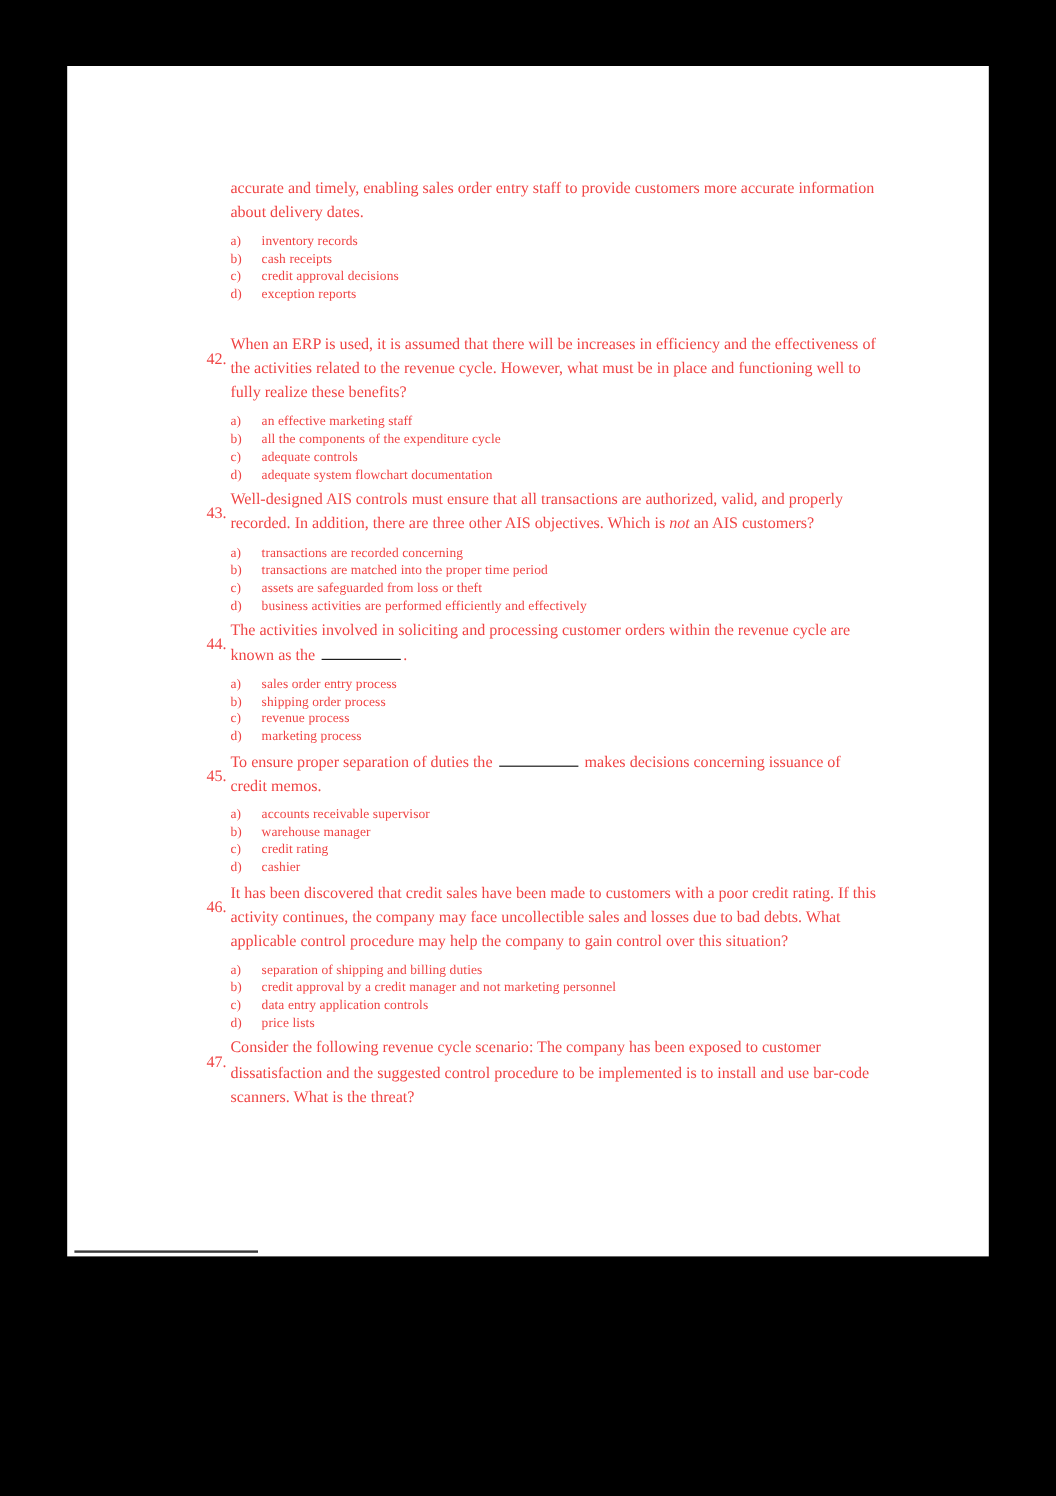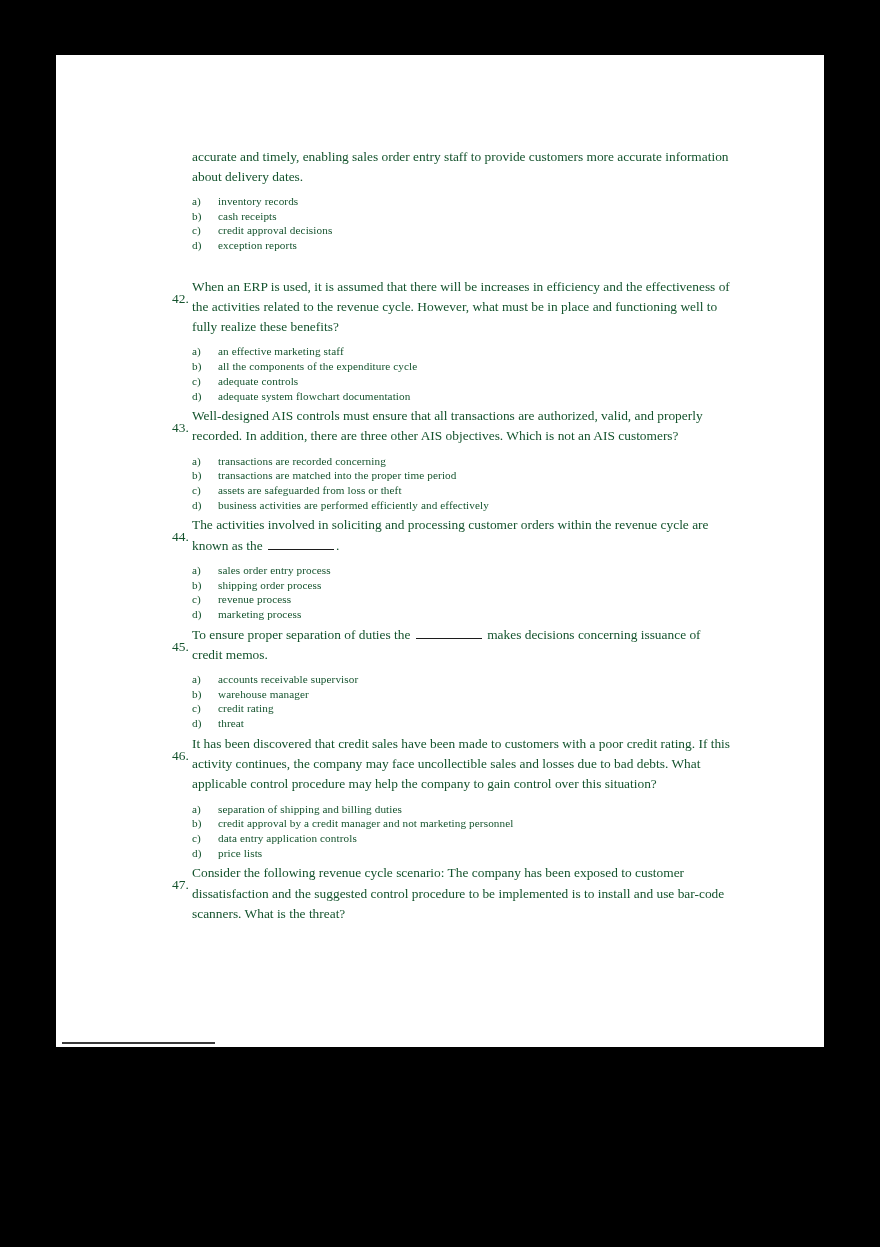--- a/index.html
+++ b/index.html
@@ -23,21 +23,21 @@
     height: 992px;
     background: #ffffff;
     overflow: hidden;
   }
 
   .page-body {
     position: absolute;
     left: 116px;   
     top: 92px;     
     width: 560px;
-    color: #14532d;
+    color: #ef4444;
   }
 
   
   .continuation {
     margin-left: 20px;           
     font-size: 13.4px;
     line-height: 20px;
     text-align: left;
   }
 
@@ -55,20 +55,21 @@
   .question-number {
     position: absolute;
     left: 0;
     top: 12px;
     width: 20px;
     text-align: left;
     font-size: 13.4px;
     line-height: 20.2px;
   }
   .italic {
+    font-style: italic;
     text-align: center;
   }
   .blank-line {
     display: inline-block;
     border-bottom: 1px solid #1c1c1c;
     width: 66px;
     height: 0.82em;
     margin: 0 2px;
     vertical-align: baseline;
   }
@@ -216,21 +217,21 @@
         <div class="option">
           <span class="option-letter">b)</span>
           <span>warehouse manager</span>
         </div>
         <div class="option">
           <span class="option-letter">c)</span>
           <span>credit rating</span>
         </div>
         <div class="option">
           <span class="option-letter">d)</span>
-          <span>threat</span>
+          <span>cashier</span>
         </div>
       </div>
     </div>
 
     <div class="question">
       <div class="question-text">
         <span class="question-number">46.</span><span>It has been discovered that credit sales have been made to customers with a poor credit rating.  If this activity continues, the company may face uncollectible sales and losses due to bad debts.  What applicable control procedure may help the company to gain control over this situation?</span>
       </div>
       <div class="options">
         <div class="option">

